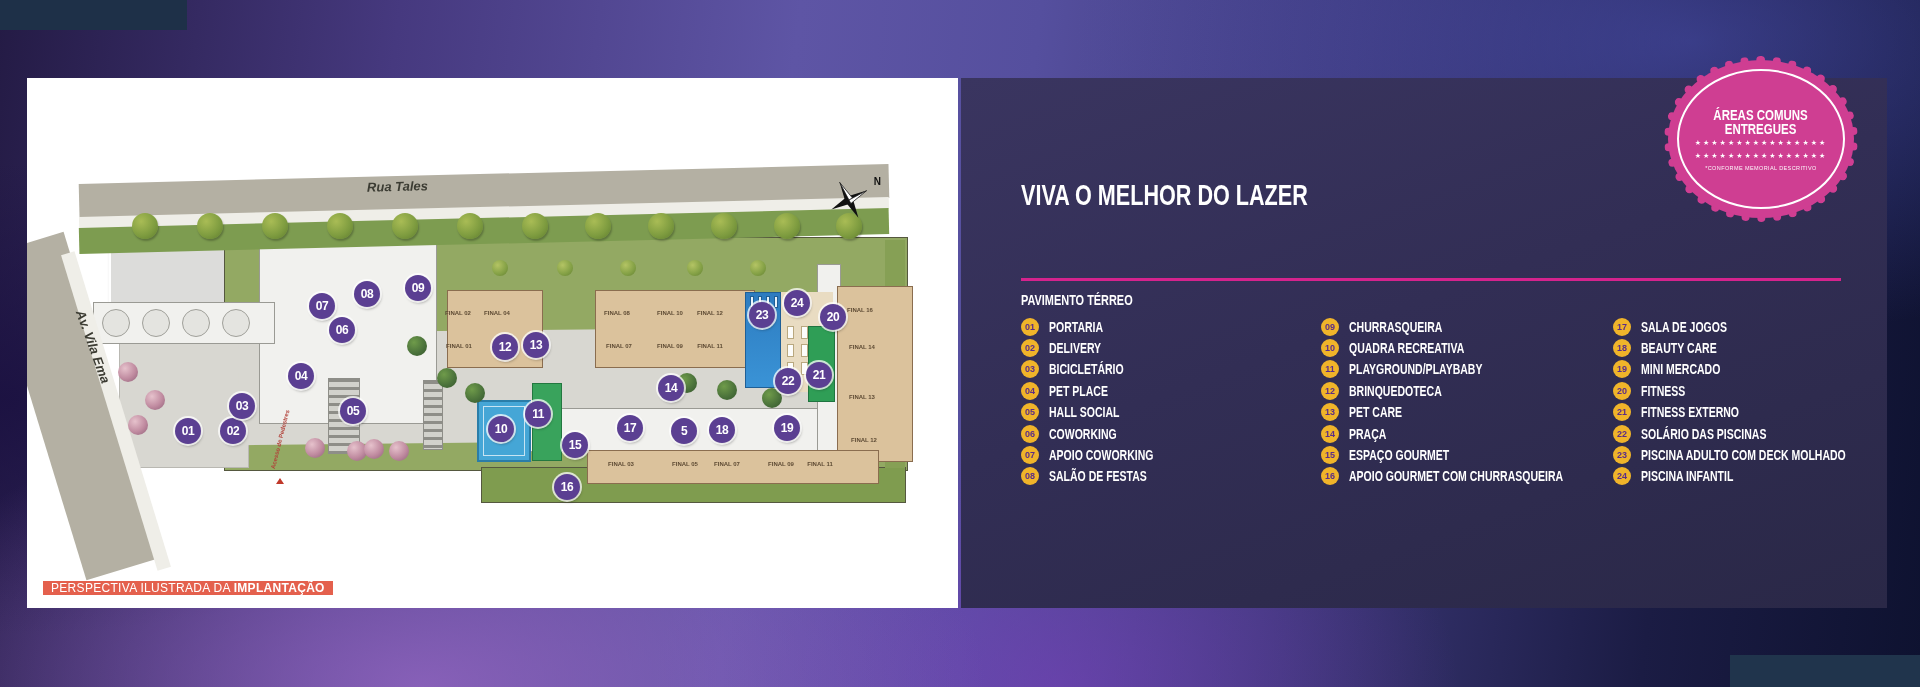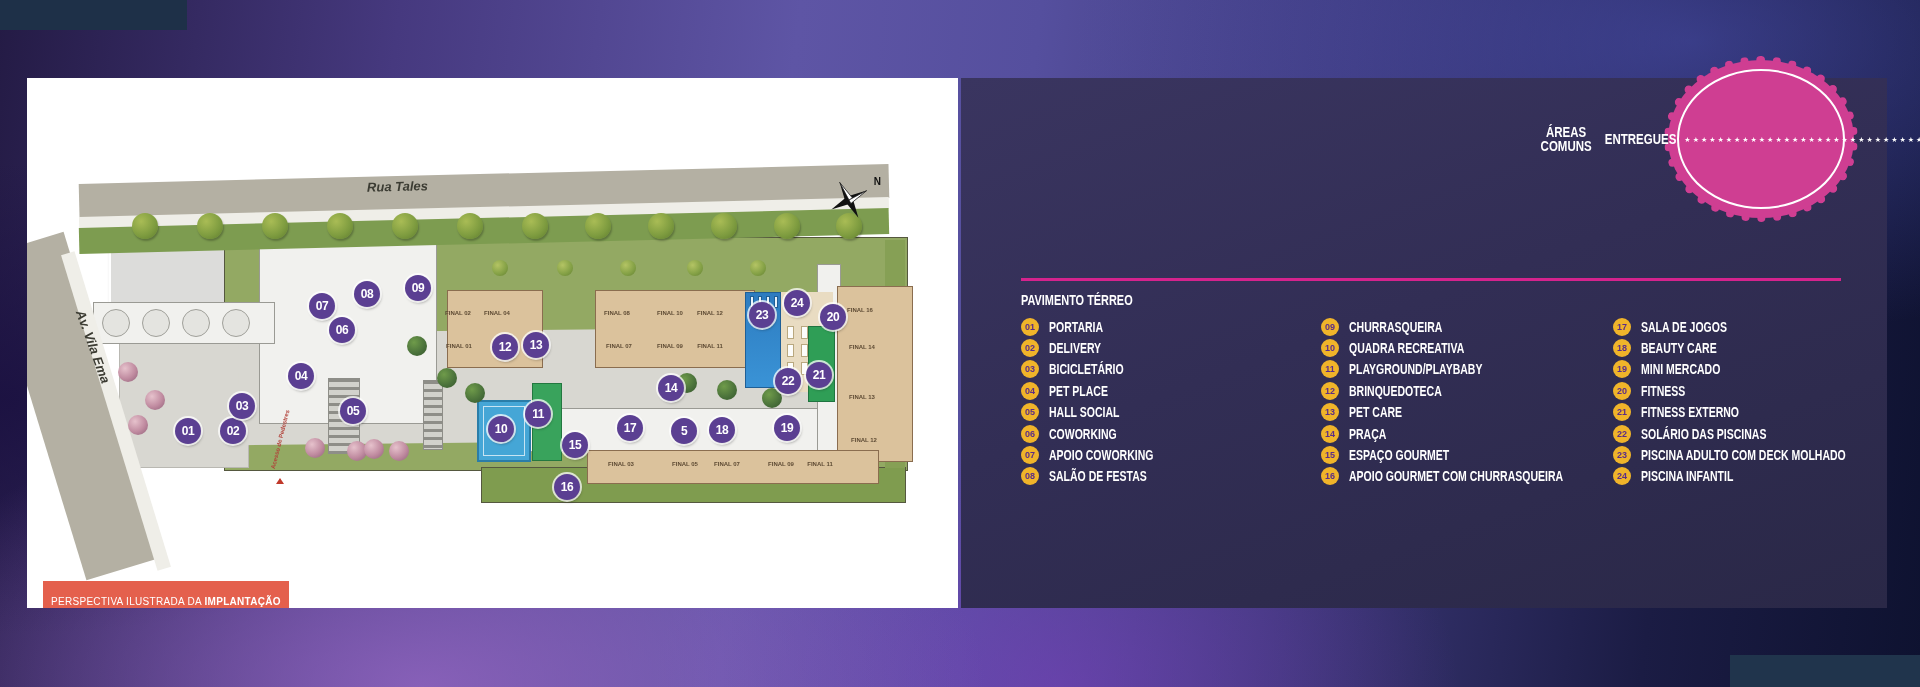--- a/index.html
+++ b/index.html
@@ -71,22 +71,22 @@
   .inner-tree{position:absolute;width:20px;height:20px;border-radius:50%;transform:translate(-50%,-50%);
     background:radial-gradient(circle at 35% 32%,#6f9b4a,#49703a 60%,#35562a);}
   
   .marker{position:absolute;width:26px;height:26px;border-radius:50%;background:#5b3f92;color:#fff;
     font-size:12px;font-weight:bold;display:flex;align-items:center;justify-content:center;
     transform:translate(-50%,-50%);box-shadow:0 0 0 2px rgba(255,255,255,.75),1px 2px 3px rgba(0,0,0,.35);letter-spacing:-.5px;}
   
   #compass{position:absolute;left:800px;top:98px;width:56px;height:44px;}
   #compass .n{position:absolute;right:2px;top:0;font-size:10px;font-weight:bold;color:#111;}
   
-  #caption{position:absolute;left:16px;top:503px;background:#e4604d;color:#fff;font-size:10px;
-    padding:15px 8px;letter-spacing:.3px;white-space:nowrap;}
+  #caption{position:absolute;left:16px;top:503px;background:#e4604d;color:#fff;font-size:12px;
+    padding:0 8px;letter-spacing:.3px;white-space:nowrap;}
   #caption b{font-weight:bold;}
 
   
   #info-panel{position:absolute;left:961px;top:78px;width:926px;height:530px;
     background:linear-gradient(160deg,#3a3560 0%,#322e55 45%,#2a2847 100%);}
   .cond{display:inline-block;transform:scaleX(.72);transform-origin:0 50%;white-space:nowrap;}
   .cond2{display:inline-block;transform:scaleX(.78);transform-origin:0 50%;white-space:nowrap;}
   #headline{position:absolute;left:60px;top:100px;color:#fff;}
   #headline-l1{font-size:30px;font-weight:bold;letter-spacing:0;}
   #headline-l2{font-size:28px;margin-top:10px;font-weight:300;}
@@ -100,21 +100,21 @@
   .legend-row{display:flex;align-items:center;height:21.4px;}
   .legend-num{flex:0 0 18px;width:18px;height:18px;border-radius:50%;background:#f0b42a;color:#5b2d87;
     font-size:9px;font-weight:bold;display:flex;align-items:center;justify-content:center;margin-right:10px;}
   .legend-label{color:#fff;font-size:14px;font-weight:bold;transform:scaleX(.75);transform-origin:0 50%;white-space:nowrap;}
 
   
   #badge{position:absolute;left:1668px;top:60px;width:186px;height:158px;}
   #badge .scallop{position:absolute;inset:-4px;border:8px dotted #cf3e92;border-radius:50%;}
   #badge .disc{position:absolute;inset:0;border-radius:50%;background:#cf3e92;}
   #badge .ring{position:absolute;inset:9px;border:2px solid #fff;border-radius:50%;}
-  #badge .content{position:absolute;inset:0;display:flex;flex-direction:row;align-items:center;justify-content:center;color:#fff;text-align:center;}
+  #badge .content{position:absolute;inset:0;display:flex;flex-direction:column;align-items:center;justify-content:center;color:#fff;text-align:center;}
   .badge-line{font-size:14px;font-weight:bold;line-height:14px;transform:scaleX(.82);}
   .badge-stars{font-size:7px;letter-spacing:2px;line-height:9px;margin:2px 0;}
   .badge-big{font-size:21px;font-weight:bold;line-height:19px;letter-spacing:.5px;transform:scaleX(.82);}
   .badge-e{position:absolute;left:50%;top:50%;transform:translate(-50%,-50%);width:12px;height:12px;border-radius:50%;
     background:#cf3e92;border:1px solid #fff;color:#fff;font-size:7px;font-weight:bold;display:flex;align-items:center;justify-content:center;}
   .badge-foot{font-size:5.5px;letter-spacing:.4px;margin-top:3px;opacity:.95;}
 </style>
 </head>
 <body>
 
@@ -267,20 +267,21 @@
         </g>
       </svg>
       <span class="n">N</span>
     </div>
 
     <div id="caption"><span>PERSPECTIVA ILUSTRADA DA </span><b>IMPLANTAÇÃO</b></div>
   </div>
 
   <div id="info-panel">
     <div id="headline">
+      <div id="headline-l1"><span class="cond">VIVA O MELHOR DO LAZER</span></div>
     </div>
     <div id="pink-rule"></div>
     <div id="pavimento"><span class="cond2">PAVIMENTO TÉRREO</span></div>
     <div id="legend-col-0" class="legend-col">
         <div class="legend-row">
           <span class="legend-num">01</span>
           <span class="legend-label">PORTARIA</span>
         </div>
         <div class="legend-row">
           <span class="legend-num">02</span>

